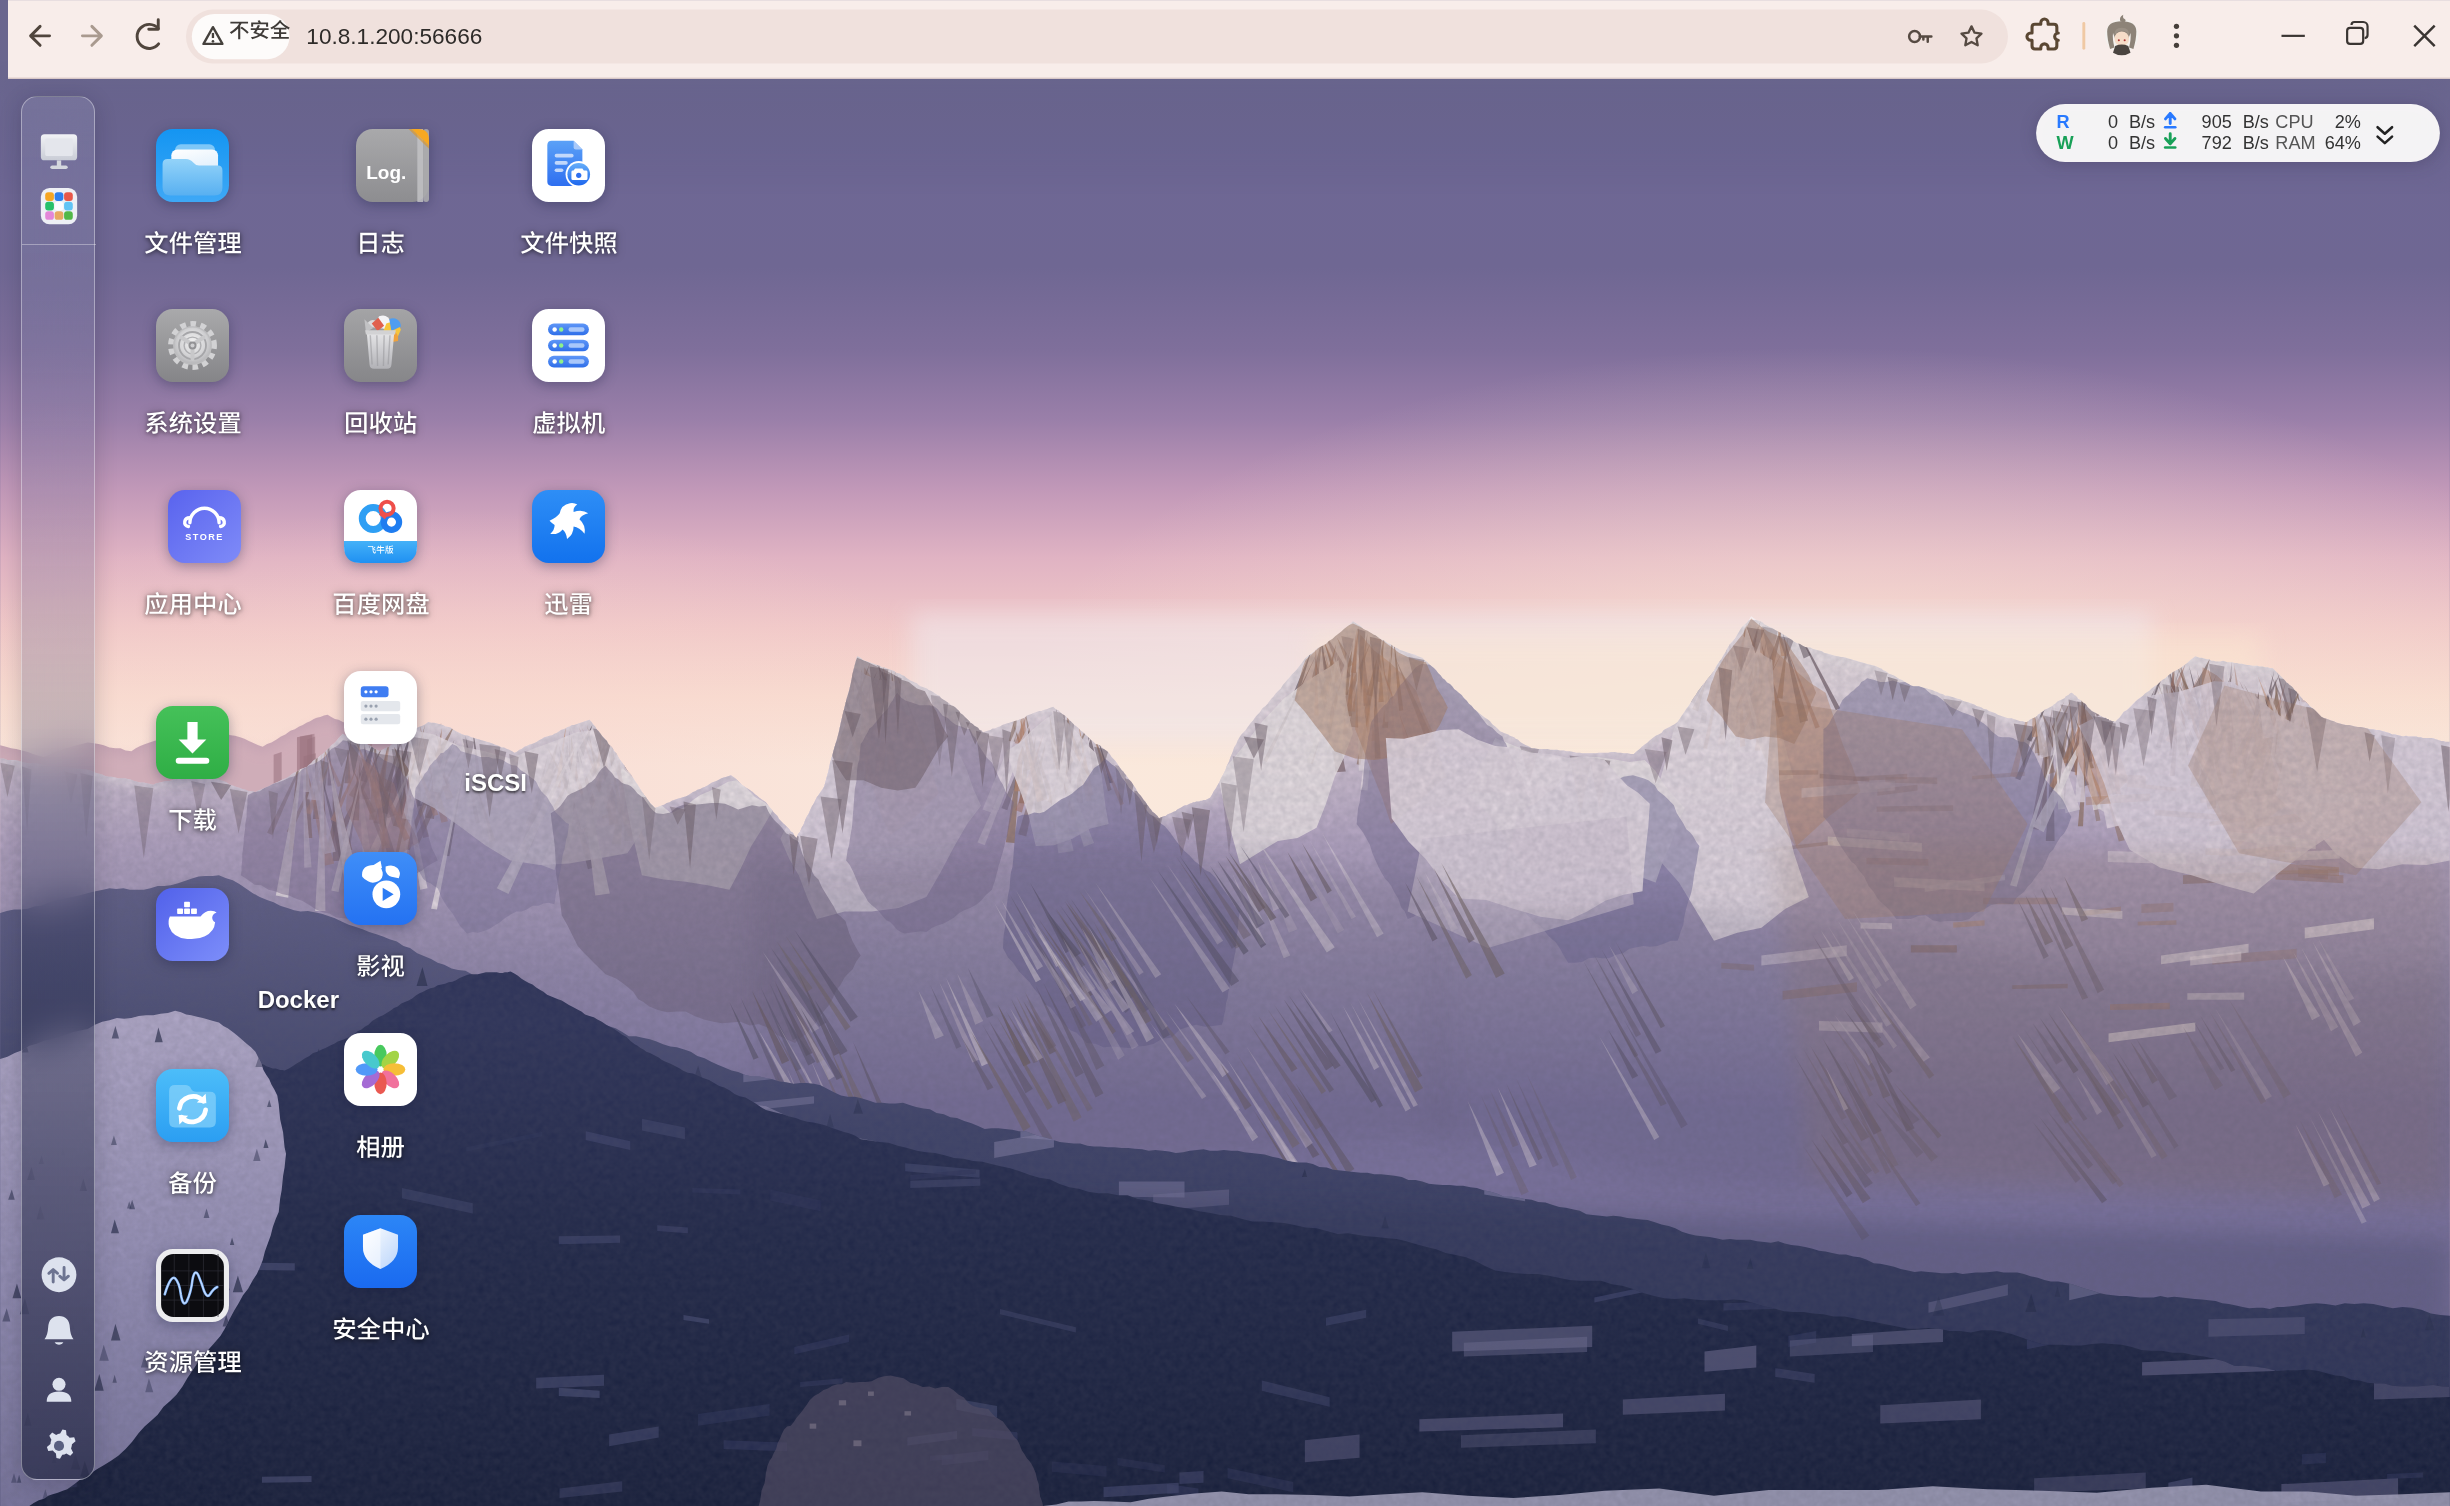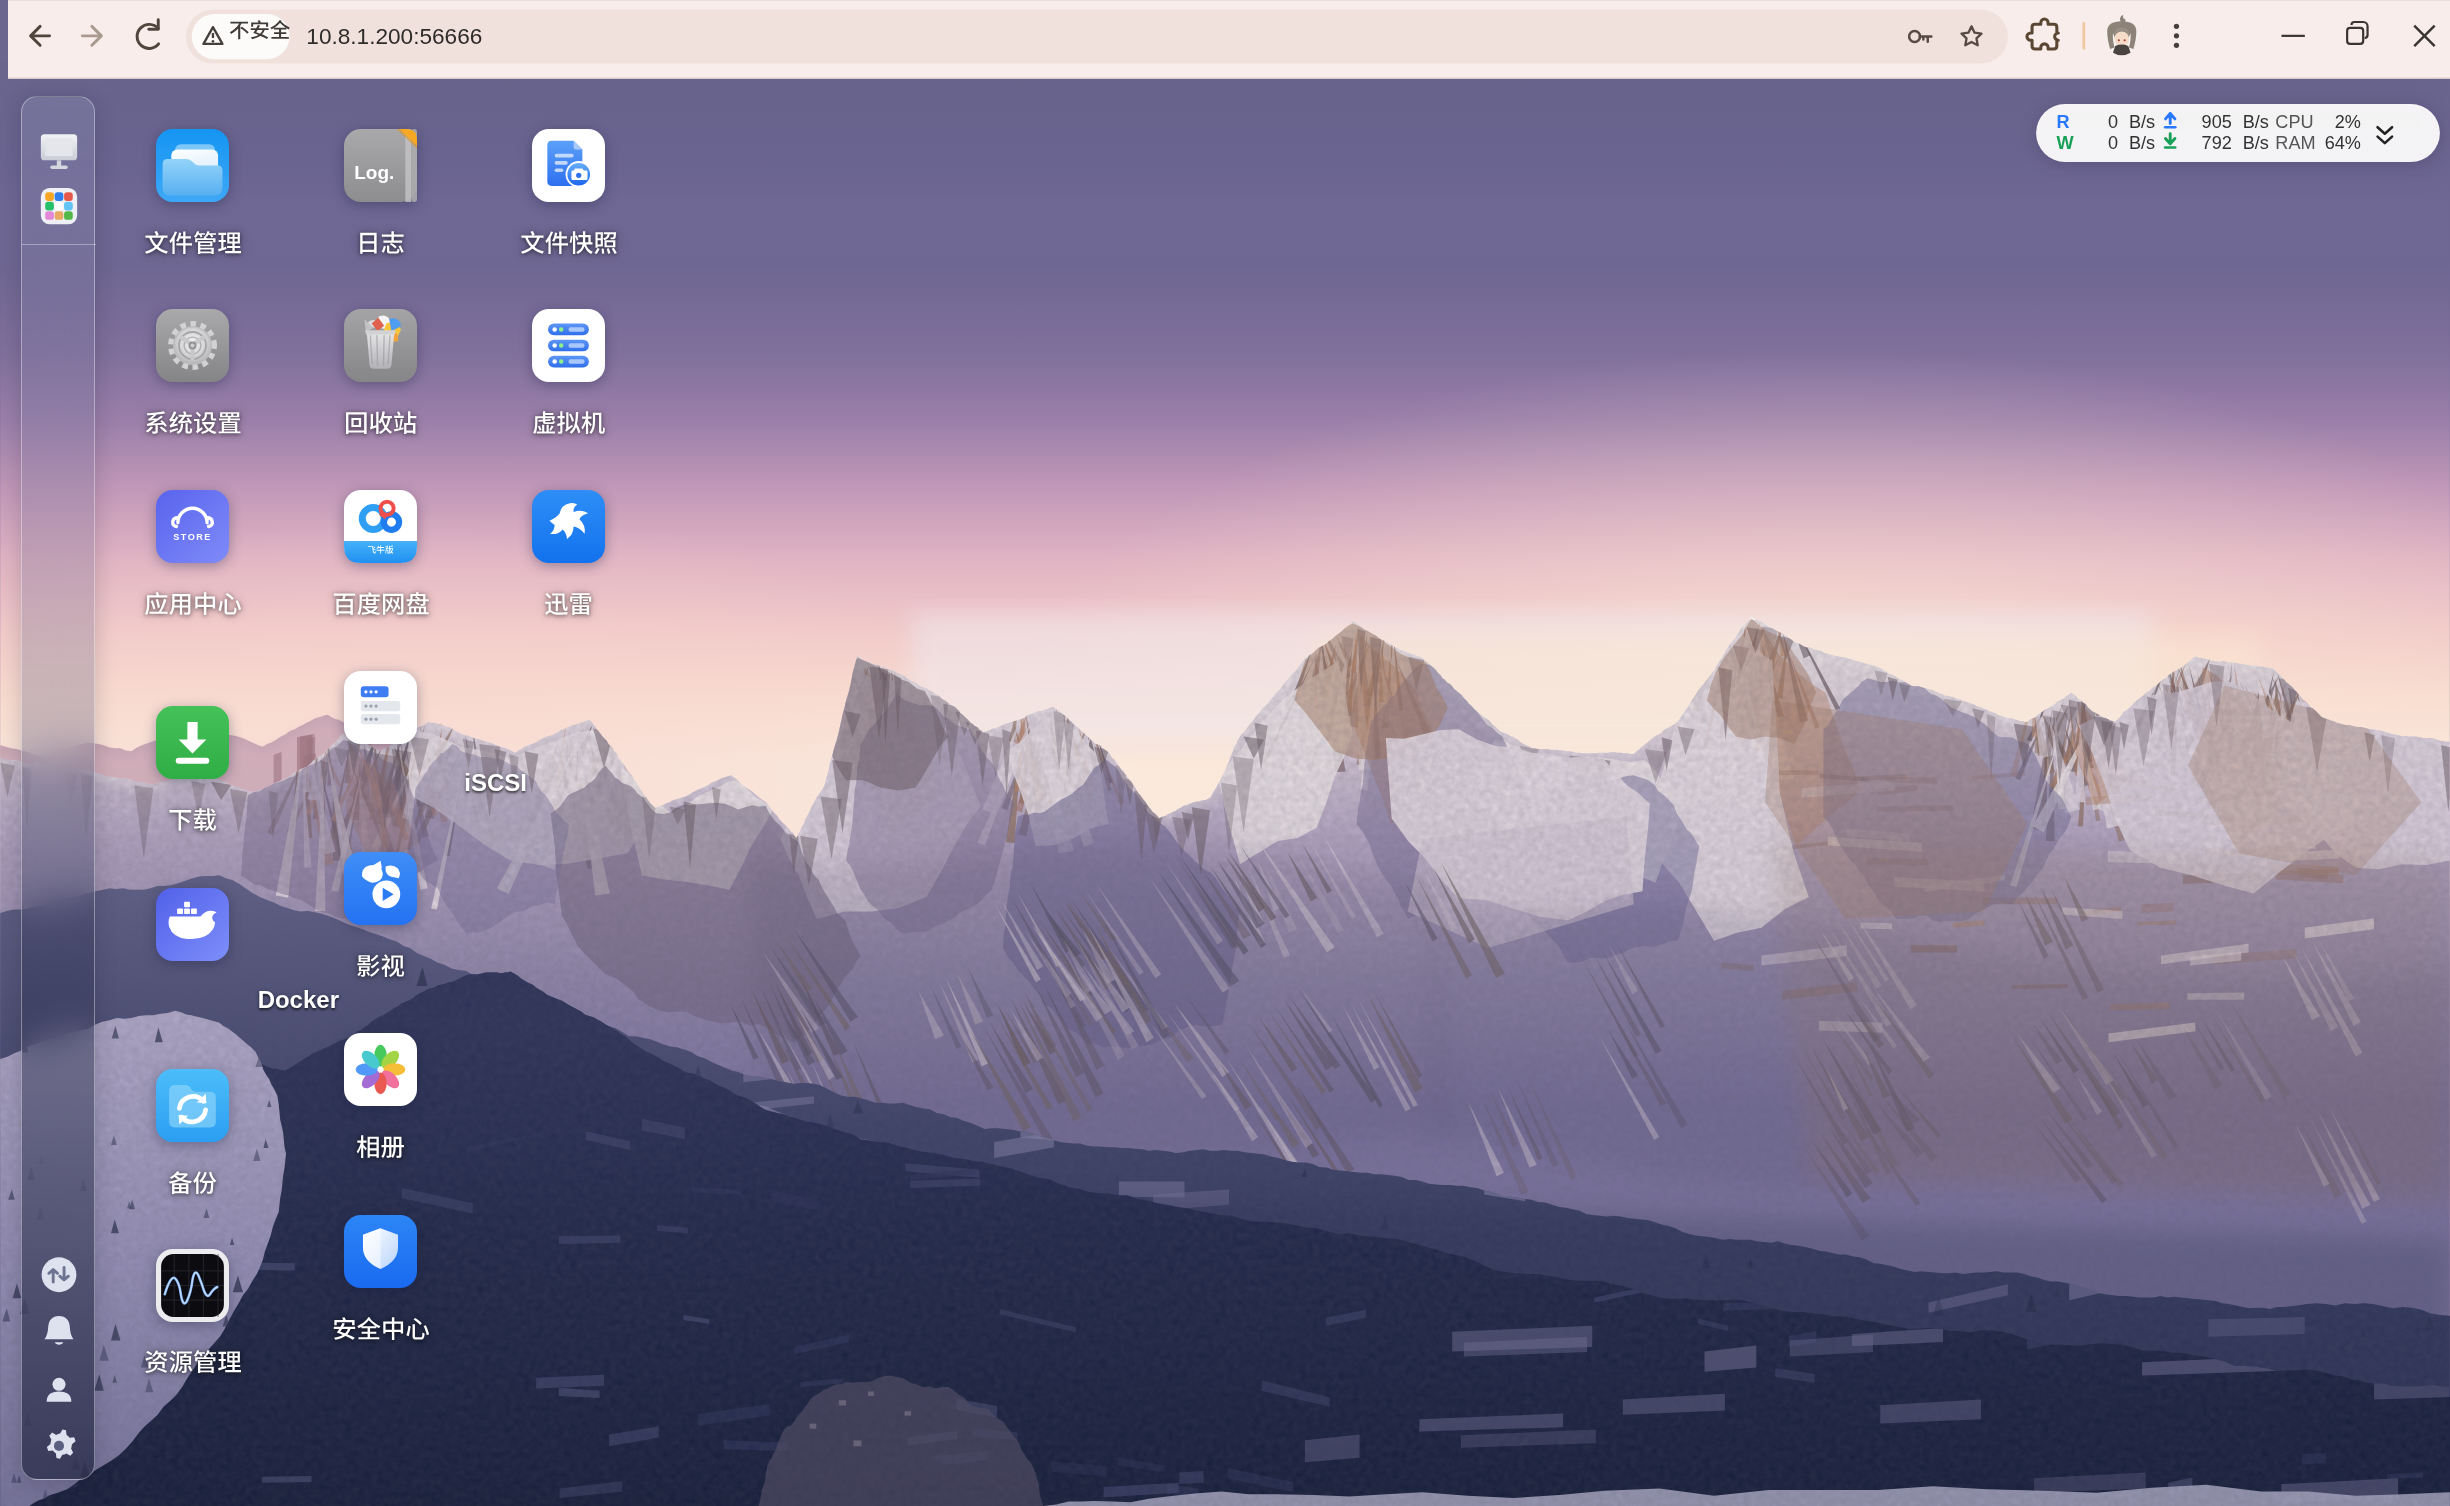--- a/index.html
+++ b/index.html
@@ -1351,21 +1351,21 @@
 <path d="M9,48 q0,-7 7,-7 h25 q6,0 10,5 q3,4 8,4 h26 q6,0 6,7 v23 q0,11 -11,11 h-60 q-11,0 -11,-11 z" fill="url(#ffr)"></path>
       </svg></div>
 <div class="lbl" style="left:144px;top:227px"><svg class="lb" width="98" height="32" viewBox="0 0 134 44">
         <g fill="#ffffff" transform="translate(0,34.2) scale(0.03350)">
           <path transform="translate(0.0,0) scale(1.000000,-1.000000)" d="M710 628 808 601Q746 418 648 286Q549 154 411 64Q273 -25 90 -82Q84 -71 74 -54Q64 -37 52 -21Q41 -4 31 7Q210 55 342 136Q474 217 565 338Q656 459 710 628ZM285 622Q340 471 434 349Q529 226 663 140Q798 54 972 11Q962 1 950 -15Q937 -31 926 -47Q915 -63 908 -77Q727 -27 591 66Q454 159 358 292Q261 426 198 595ZM48 671H957V579H48ZM418 823 518 853Q540 817 561 774Q583 731 592 699L487 666Q479 697 459 741Q439 786 418 823Z"></path>
           <path transform="translate(1000.0,0) scale(1.000000,-1.000000)" d="M597 832H692V-84H597ZM425 792 516 773Q503 705 483 637Q463 570 439 512Q414 454 386 409Q377 416 362 425Q347 433 332 442Q316 450 304 455Q333 496 356 550Q379 604 397 666Q414 728 425 792ZM448 644H913V551H424ZM316 352H959V259H316ZM257 840 346 813Q315 728 272 645Q230 561 181 487Q131 412 78 355Q74 367 65 385Q55 403 45 422Q34 440 26 451Q72 499 115 561Q157 624 194 695Q231 767 257 840ZM156 575 246 664 247 663V-83H156Z"></path>
           <path transform="translate(2000.0,0) scale(1.000000,-1.000000)" d="M276 17H787V-54H276ZM89 564H923V394H826V492H180V394H89ZM271 438H799V227H271V297H706V368H271ZM276 168H852V-84H758V97H276ZM204 438H300V-85H204ZM432 625 516 642Q531 621 545 593Q558 566 563 545L475 526Q470 545 457 573Q445 601 432 625ZM173 767H489V700H173ZM589 767H945V699H589ZM164 850 256 832Q233 761 197 693Q160 626 118 580Q110 586 95 594Q80 603 64 611Q49 618 37 623Q79 665 112 725Q145 786 164 850ZM590 849 682 832Q664 771 635 713Q605 656 569 615Q561 622 547 630Q533 638 517 646Q502 654 491 659Q525 694 551 744Q577 795 590 849ZM245 715 321 740Q341 712 362 677Q383 643 391 618L311 590Q303 615 284 650Q265 685 245 715ZM674 712 747 742Q772 715 797 681Q823 647 834 622L757 587Q746 612 722 647Q698 683 674 712Z"></path>
           <path transform="translate(3000.0,0) scale(1.000000,-1.000000)" d="M492 534V424H834V534ZM492 719V610H834V719ZM406 800H924V343H406ZM397 240H937V154H397ZM323 34H970V-52H323ZM41 781H362V693H41ZM51 492H347V405H51ZM30 111Q72 122 125 138Q178 154 237 173Q296 192 355 211L371 121Q289 93 205 65Q121 37 53 14ZM160 746H250V129L160 113ZM624 763H705V382H712V-5H616V382H624Z"></path>
         </g>
       </svg></div>
-<div class="ic" style="left:344px;top:129px"><svg width="73" height="73" viewBox="0 0 100 100">
+<div class="ic" style="left:356px;top:129px"><svg width="73" height="73" viewBox="0 0 100 100">
         <defs>
           <linearGradient id="lg1" x1="0" y1="0" x2="0" y2="1">
             <stop offset="0" stop-color="#a9a9ab"></stop>
             <stop offset="1" stop-color="#8d8d90"></stop>
           </linearGradient>
         </defs>
 <rect width="100" height="100" rx="23" fill="url(#lg1)"></rect>
 <rect x="84" y="0" width="8" height="100" fill="#c2c2c4" opacity="0.85"></rect>
 <rect x="92" y="0" width="8" height="100" rx="4" fill="#ababad" opacity="0.9"></rect>
 <path d="M76,0 h9 q15,0 15,15 v8 z" fill="#f7a821"></path>
@@ -1497,21 +1497,21 @@
 <rect x="50" y="69" width="22" height="6" rx="3" fill="#a9c7fa"></rect>
         </g>
       </svg></div>
 <div class="lbl" style="left:532px;top:407px"><svg class="lb" width="73" height="32" viewBox="0 0 100 44">
         <g fill="#ffffff" transform="translate(0,34.2) scale(0.03350)">
           <path transform="translate(0.0,0) scale(1.000000,-1.000000)" d="M485 773H870V697H485ZM183 641H867V563H183ZM188 15H934V-66H188ZM443 844H537V612H443ZM410 293H498V-37H410ZM592 293H681V-37H592ZM257 483 759 525 764 461 263 417ZM443 580H532V422Q532 401 545 396Q558 390 602 390Q610 390 629 390Q649 390 674 390Q699 390 725 390Q751 390 772 390Q793 390 804 390Q825 390 836 395Q847 399 852 412Q856 425 858 452Q873 444 896 436Q918 429 936 425Q931 384 919 361Q906 338 881 329Q857 320 813 320Q805 320 783 320Q761 320 732 320Q704 320 676 320Q647 320 625 320Q604 320 595 320Q535 320 502 329Q469 337 456 359Q443 381 443 421ZM125 641H218V406Q218 352 214 288Q210 225 200 159Q190 93 170 30Q151 -32 119 -84Q111 -76 96 -66Q81 -57 65 -48Q49 -38 37 -35Q68 14 85 70Q103 126 111 185Q120 244 122 301Q125 357 125 406ZM839 641H854L871 646L943 626Q931 584 915 539Q899 495 884 464L800 491Q811 518 822 556Q833 594 839 628ZM233 225 310 251Q326 224 342 193Q357 161 369 131Q382 101 387 78L306 47Q301 71 290 101Q278 132 264 165Q249 197 233 225ZM792 257 885 227Q856 181 824 133Q793 84 766 50L699 76Q715 101 733 133Q750 164 766 197Q782 230 792 257Z"></path>
           <path transform="translate(1000.0,0) scale(1.000000,-1.000000)" d="M25 323Q83 338 165 361Q246 384 330 410L342 324Q266 300 189 276Q111 251 47 232ZM40 648H331V560H40ZM156 843H243V22Q243 -12 235 -32Q226 -52 206 -63Q187 -75 155 -78Q124 -82 75 -81Q74 -64 66 -39Q59 -13 50 6Q80 5 105 5Q130 5 139 5Q148 5 152 9Q156 12 156 23ZM753 304 835 338Q865 282 894 217Q923 153 946 93Q970 32 982 -14L892 -56Q882 -9 860 53Q838 115 810 181Q782 247 753 304ZM512 719 590 750Q617 704 642 649Q668 595 688 544Q708 493 717 453L634 416Q625 456 606 508Q587 560 563 616Q538 671 512 719ZM797 818 892 816Q887 657 873 523Q859 388 829 276Q800 165 748 76Q696 -13 615 -81Q609 -72 595 -58Q581 -45 565 -31Q550 -18 538 -11Q617 47 666 129Q716 210 743 314Q770 419 782 545Q794 671 797 818ZM400 -1 380 93 403 128 642 296Q648 278 658 255Q668 232 675 219Q591 157 540 118Q489 79 461 57Q433 35 420 22Q407 9 400 -1ZM399 -1Q394 9 386 23Q377 36 367 49Q358 61 350 68Q360 77 371 90Q383 104 391 123Q400 143 400 168V802H491V108Q491 108 482 100Q473 92 459 80Q445 67 431 52Q417 38 408 24Q399 10 399 -1Z"></path>
           <path transform="translate(2000.0,0) scale(1.000000,-1.000000)" d="M550 787H786V697H550ZM493 787H585V464Q585 402 579 329Q573 256 556 183Q539 109 506 40Q473 -28 419 -83Q412 -75 399 -63Q385 -51 371 -40Q357 -28 346 -23Q396 28 426 89Q456 150 470 215Q485 280 489 343Q493 407 493 465ZM746 787H840V71Q840 48 841 36Q842 23 845 19Q851 13 860 13Q864 13 871 13Q878 13 883 13Q896 13 901 20Q904 25 906 32Q908 40 909 57Q911 74 912 110Q913 147 913 195Q927 182 946 172Q966 161 983 155Q983 128 981 97Q980 66 978 40Q976 14 974 0Q966 -42 944 -58Q932 -66 917 -70Q902 -74 886 -74Q875 -74 860 -74Q844 -74 834 -74Q817 -74 800 -69Q783 -63 771 -51Q762 -42 756 -30Q751 -18 748 6Q746 30 746 73ZM49 633H438V543H49ZM207 844H298V-83H207ZM203 575 262 554Q248 493 228 429Q209 364 183 302Q158 241 130 187Q102 134 72 96Q64 116 50 141Q36 166 24 184Q52 217 79 263Q106 308 130 361Q153 413 172 468Q191 523 203 575ZM291 474Q302 464 324 440Q346 416 371 387Q396 358 417 333Q438 309 447 299L391 222Q380 241 361 270Q342 298 321 329Q299 360 279 386Q259 413 245 430Z"></path>
         </g>
       </svg></div>
-<div class="ic" style="left:156px;top:490px"><svg width="73" height="73" viewBox="0 0 100 100">
+<div class="ic" style="left:168px;top:490px"><svg width="73" height="73" viewBox="0 0 100 100">
         <defs>
           <linearGradient id="stb" x1="0" y1="0" x2="1" y2="1">
             <stop offset="0" stop-color="#5963ee"></stop>
             <stop offset="1" stop-color="#7f8bf8"></stop>
           </linearGradient>
         </defs>
 <rect width="100" height="100" rx="23" fill="url(#stb)"></rect>
 <path d="M28,50 q-6,-1 -5,-7 q1,-5 7,-5 M72,50 q6,-1 5,-7 q-1,-5 -7,-5" stroke="#ffffff" stroke-width="4.6" fill="none" stroke-linecap="round"></path>
 <path d="M30,45 a20,20 0 0 1 40,0" stroke="#ffffff" stroke-width="4.6" fill="none" stroke-linecap="round"></path>
 <text x="50" y="69" text-anchor="middle" font-family="Liberation Sans,sans-serif" font-weight="bold" font-size="12.5" letter-spacing="2" fill="#ffffff">STORE</text>

